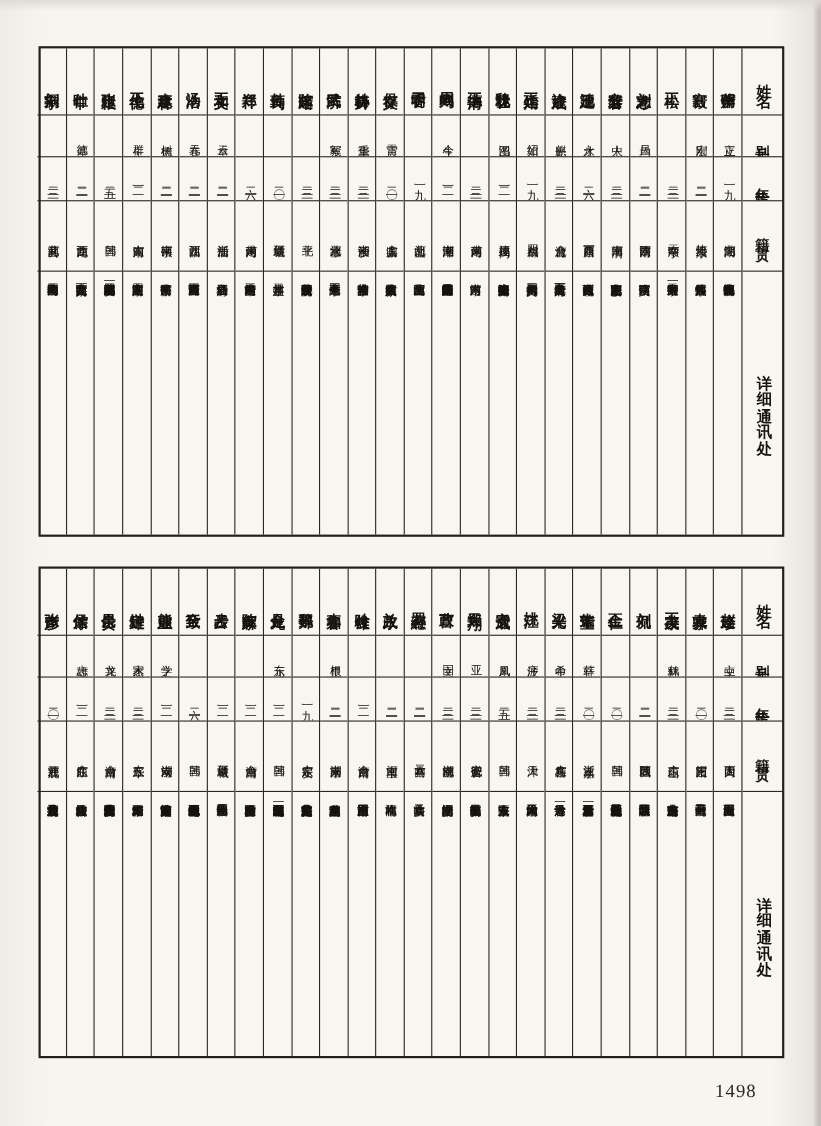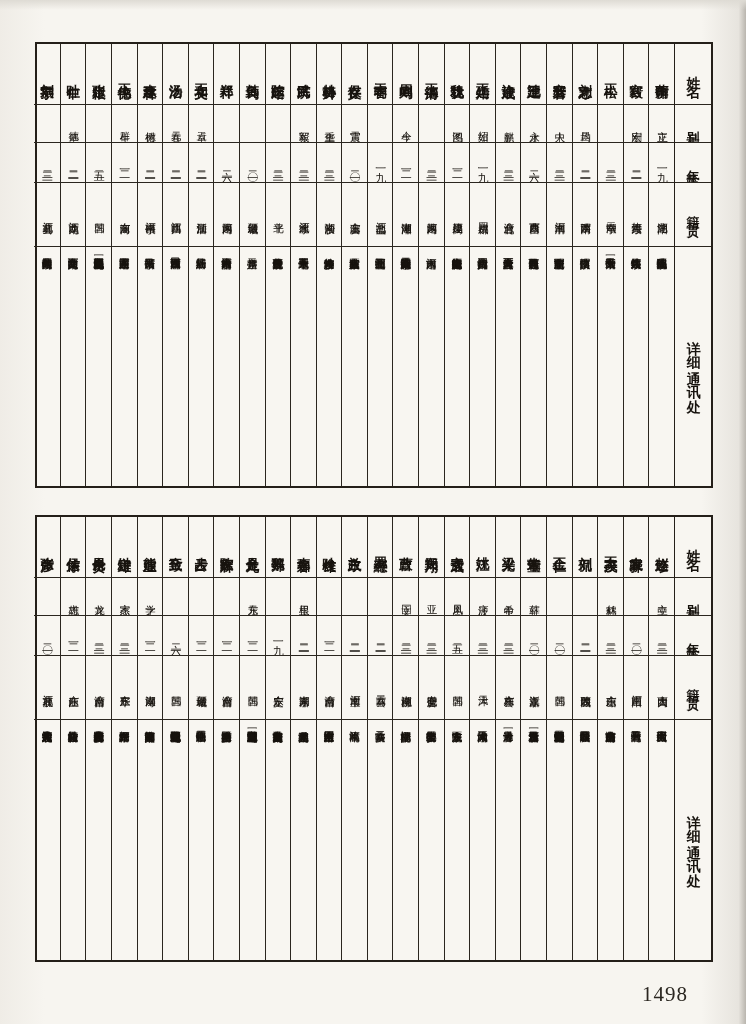--- a/index.html
+++ b/index.html
@@ -58,21 +58,21 @@
   
   .header-col .cell .vtxt { font-weight:bold; }
   .header-col .r-name .vtxt    { font-size:14px; letter-spacing:9px;  font-weight:bold; }
   .header-col .r-byname .vtxt  { font-size:13px; letter-spacing:3px; }
   .header-col .r-age .vtxt     { font-size:13px; letter-spacing:3px; }
   .header-col .r-origin .vtxt  { font-size:13px; letter-spacing:9px; }
   .header-col .r-address { align-items:center; padding-top:0; }
   .header-col .r-address .vtxt { font-size:14px; letter-spacing:15px; }
   .page-number {
     position:absolute; right:58px; top:982px;
-    font-size:21px; letter-spacing:1px; color:#2a2620;
+    font-size:17px; letter-spacing:1px; color:#2a2620;
     font-family:"Liberation Serif","DejaVu Serif",serif;
   }
 </style>
 </head>
 <body>
 
 <div class="page">
   <div class="sheet-edge-top"></div>
 
   <div class="table table-top" id="table-top">

